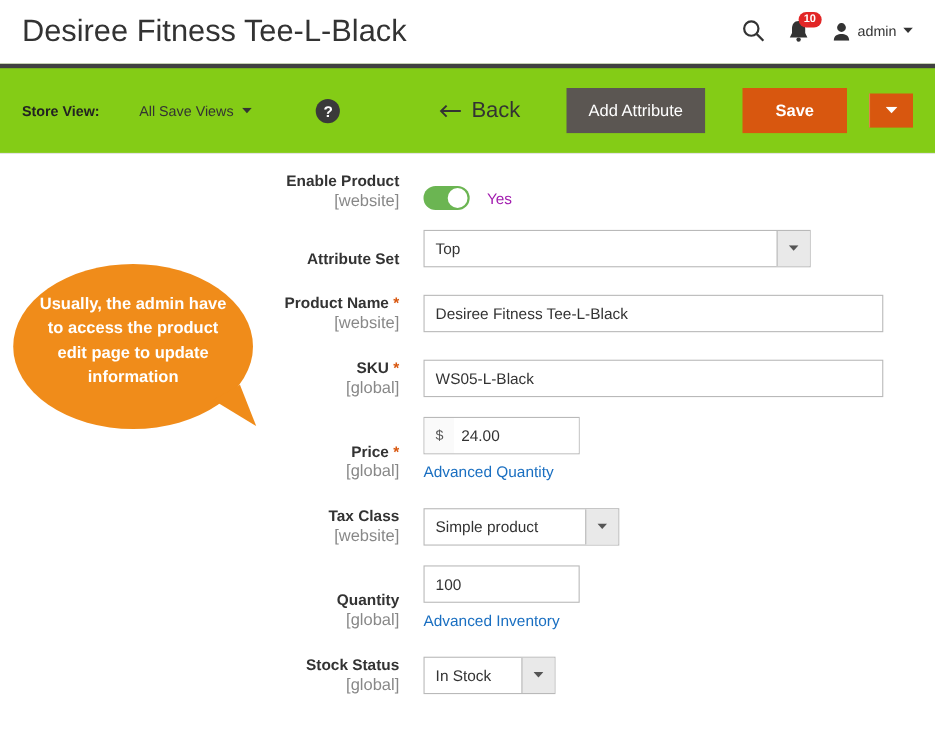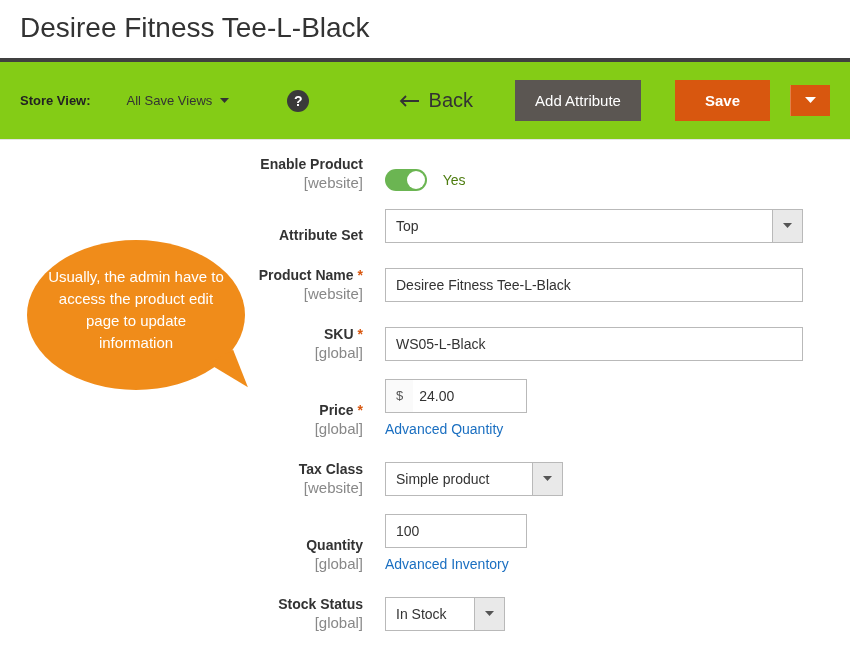--- a/index.html
+++ b/index.html
@@ -177,31 +177,31 @@
     height: 18px;
     background: #fff;
     border-radius: 50%;
     top: 2px;
     right: 2px;
   }
   .switch-text {
     display: inline-block;
     margin-left: 12px;
     font-size: 14px;
-    color: #4d7c0f;
+    color: #a21caf;
     vertical-align: middle;
   }
   .select-box {
     display: flex;
     align-items: stretch;
     border: 1px solid #b9b9b9;
     height: 34px;
     background: #fff;
   }
-  .select-box.wide { width: 418px; }
+  .select-box.wide { width: 352px; }
   .select-box.med { width: 178px; }
   .select-box.small { width: 120px; }
   .select-value {
     flex: 1;
     padding: 0 10px;
     line-height: 32px;
     font-size: 14px;
     color: #333;
   }
   .select-caret {
@@ -265,54 +265,79 @@
   }
   .link {
     color: #1a6fc1;
     font-size: 14px;
     margin-top: 8px;
     cursor: pointer;
   }
   
   .callout {
     position: absolute;
-    left: 27px;
+    left: 12px;
     top: 100px;
     width: 218px;
     height: 150px;
     background: #f08c1a;
     border-radius: 50%;
     display: flex;
     align-items: center;
     justify-content: center;
     text-align: center;
     color: #fff;
     font-size: 15px;
     line-height: 22px;
     padding: 14px 20px 24px 20px;
+    font-weight: bold;
   }
   .callout::after {
     content: "";
     position: absolute;
     right: -0px;
     bottom: -4px;
     width: 0;
     height: 0;
     border-left: 22px solid transparent;
     border-right: 6px solid transparent;
     border-top: 40px solid #f08c1a;
     transform: rotate(-30deg);
   }
   svg { display: block; }
 </style>
 </head>
 <body>
 
 <div class="header">
   <div class="page-title">Desiree Fitness Tee-L-Black</div>
+  <div class="header-right">
+    <div class="icon-btn">
+      <svg width="22" height="22" viewBox="0 0 22 22">
+          <circle cx="9" cy="9" r="6.5" stroke="#333" stroke-width="2" fill="none"></circle>
+          <line x1="14" y1="14" x2="20" y2="20" stroke="#333" stroke-width="2"></line>
+        </svg>
+    </div>
+    <div class="icon-btn">
+      <svg width="20" height="22" viewBox="0 0 20 22">
+          <path d="M10 2 C6 2 4 5 4 9 L4 13 L2 17 L18 17 L16 13 L16 9 C16 5 14 2 10 2 Z" fill="#333"></path>
+          <circle cx="10" cy="19" r="2" fill="#333"></circle>
+        </svg>
+      <span class="badge">10</span>
+    </div>
+    <div class="user-block">
+      <svg width="18" height="18" viewBox="0 0 18 18">
+          <path d="M9 2 a4 4 0 1 1 0 8 a4 4 0 1 1 0 -8 Z M2 18 C2 13 6 12 9 12 C12 12 16 13 16 18 Z" fill="#333"></path>
+        </svg>
+      <span>admin</span>
+      <svg width="9" height="6" viewBox="0 0 9 6">
+          <path d="M0 0 L4.5 5 L9 0 Z" fill="#333"></path>
+        </svg>
+    </div>
+  </div>
 </div>
 
 <div class="toolbar">
   <span class="store-view-label">Store View:</span>
   <div class="store-view-value">
     <span>All Save Views</span>
     <svg width="9" height="6" viewBox="0 0 9 6">
         <path d="M0 0 L4.5 5 L9 0 Z" fill="#333"></path>
       </svg>
   </div>

